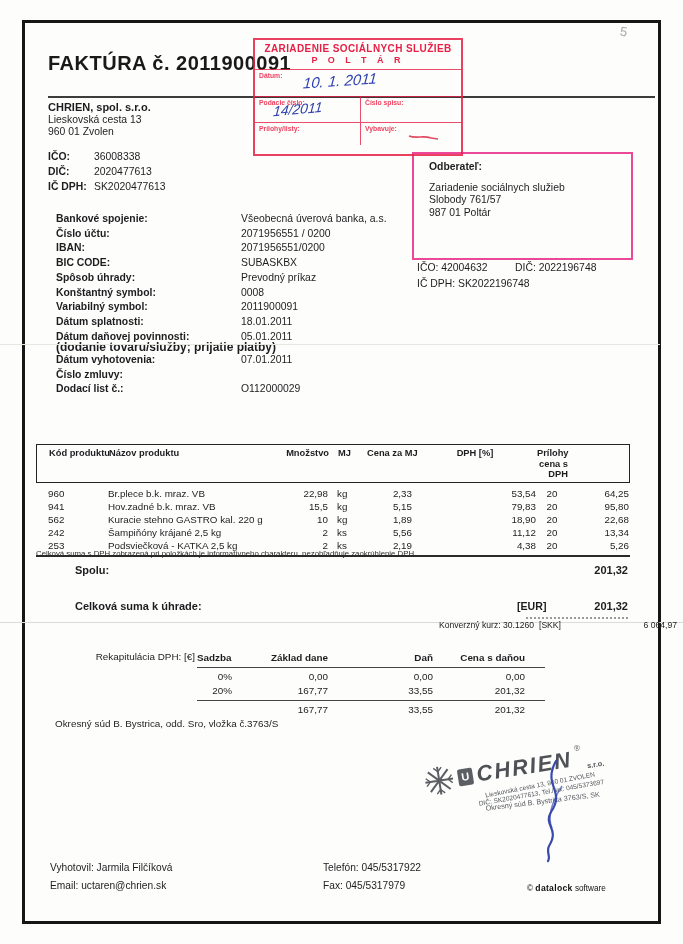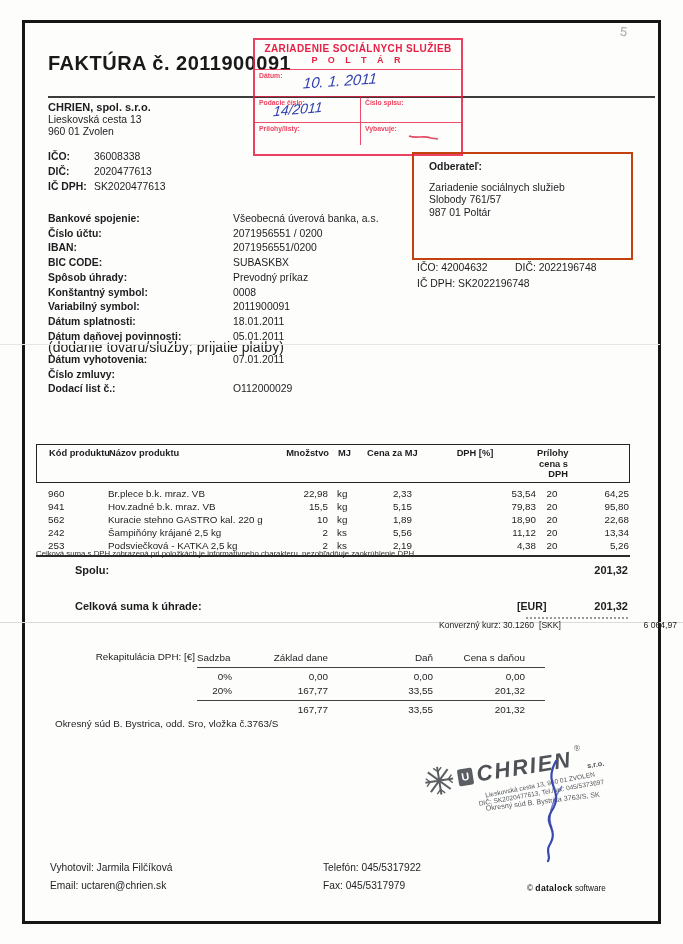--- a/index.html
+++ b/index.html
@@ -31,32 +31,32 @@
   .stamp .s-grid{border-top:1.5px solid rgba(232,32,69,.8);display:grid;grid-template-columns:105px 1fr;}
   .stamp .s-cell{height:25px;position:relative;}
   .stamp .s-cell.r{border-left:1.5px solid rgba(232,32,69,.8);}
   .stamp .s-cell.b{border-top:1.5px solid rgba(232,32,69,.8);height:22px;}
   .ink{color:#2e3fae;font-style:italic;font-weight:500;}
   .ink-date{position:absolute;left:48px;top:2px;font-size:15px;transform:rotate(-4deg) skewX(-8deg);}
   .ink-pod{position:absolute;left:18px;top:4px;font-size:14px;transform:rotate(-5deg) skewX(-10deg);}
   .s-scribble{position:absolute;left:46px;top:10px;width:34px;height:8px;}
 
   
-  .customer-box{left:412px;top:152px;width:217px;height:104px;border:2px solid #c2410c;font-size:10.4px;}
+  .customer-box{left:412px;top:152px;width:217px;height:104px;border:2px solid #ec4899;font-size:10.4px;}
   .customer-box .c-lab{font-weight:bold;margin:7px 0 0 15px;}
   .customer-box .c-nm{margin:10px 0 0 15px;}
   .customer-box .c-st{margin:1px 0 0 15px;line-height:12.5px;}
   .customer-ids{left:417px;top:260px;font-size:10.4px;line-height:15.5px;}
   .customer-ids .ico{display:inline-block;width:98px;}
 
   
   .bank{left:48px;top:212px;width:420px;font-size:10.4px;}
-  .bank .row{line-height:14.7px;}
+  .bank .row{line-height:14.7px;margin-left:8px;}
   .bank .lbl{display:inline-block;width:185px;font-weight:bold;vertical-align:top;}
-  .bank .sub{font-weight:normal;font-size:14px;line-height:10.5px;margin-top:-2px;}
+  .bank .sub{font-weight:bold;font-size:12px;line-height:10.5px;margin-top:-2px;}
   .bank .sub:empty{display:none;}
 
   
   .items{left:36px;top:444px;width:594px;font-size:9.8px;}
   .items .hdr{border:1.5px solid #232323;display:grid;grid-template-columns:72px 170px 50px 38px 46px 124px 32px 62px;
               font-weight:bold;font-size:9.3px;line-height:10.5px;padding:3px 0 2px 0;min-height:24px;}
   .items .hdr span{white-space:nowrap;}
   .items .hdr .wrap{white-space:normal;}
   .items .body{margin-top:4px;}
   .items .irow{display:grid;grid-template-columns:72px 170px 50px 38px 46px 124px 32px 62px;line-height:13.1px;}
@@ -88,21 +88,21 @@
   .konv-v{left:543px;width:100px;text-align:right;}
 
   
   .vat-cap{left:55px;top:651px;width:140px;text-align:right;font-size:9.9px;}
   .vat{left:197px;top:651px;width:348px;font-size:9.9px;}
   .vat .vrow{display:grid;grid-template-columns:35px 96px 105px 92px;line-height:13.8px;}
   .vat .vrow span{text-align:right;}
   .vat .vrow .h1{text-align:left;}
   .vat .vrow .r1{padding-right:0px;}
   .vat .hline{height:1px;background:#444;margin:2px 0 2px 0;}
-  .vat .vhead{line-height:14px;}
+  .vat .vhead{line-height:14px;font-weight:bold;}
   .vat .vtotal{margin-top:2px;}
 
   .court{left:55px;top:718px;font-size:9.9px;}
 
   
   .vstamp{left:425px;top:750px;width:228px;transform:rotate(-9deg);color:#43464b;opacity:.9;}
   .vstamp .vs-top{display:flex;align-items:center;gap:4px;}
   .vstamp .vs-name{font-size:22px;font-weight:800;letter-spacing:2px;font-style:italic;color:#3c3f44;}
   .vstamp .vs-sro{font-size:7.5px;font-weight:bold;align-self:flex-end;margin-bottom:2px;}
   .vstamp .vs-reg{font-size:8px;align-self:flex-start;}

